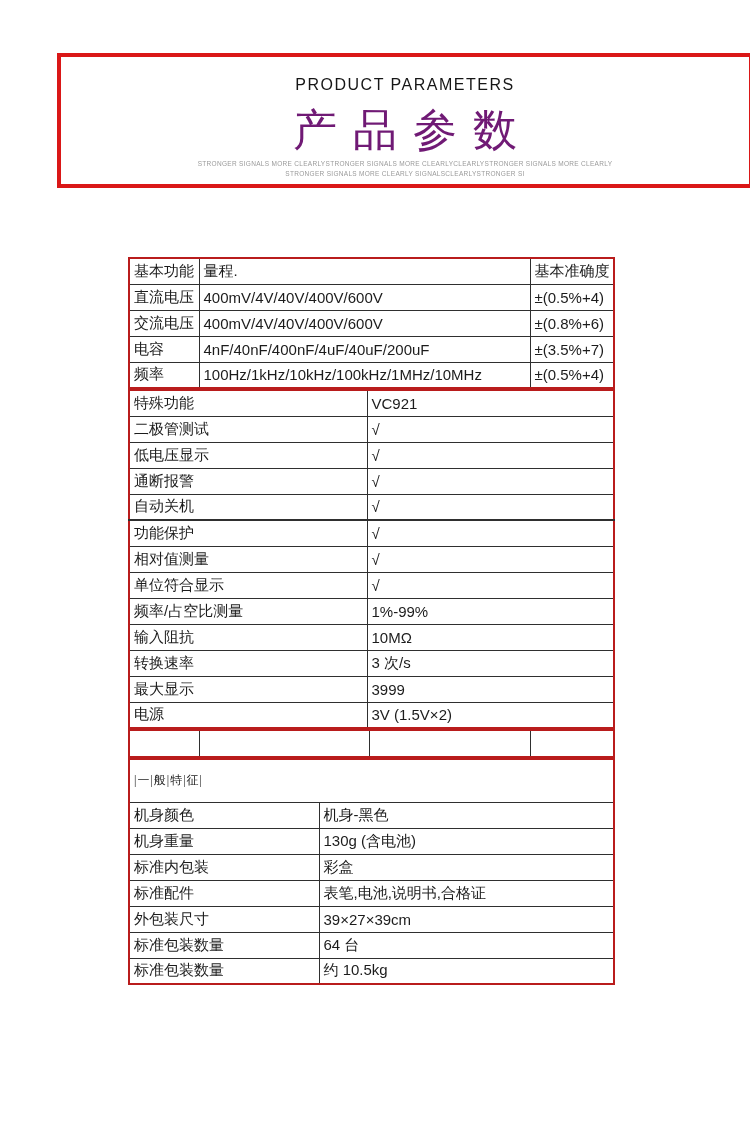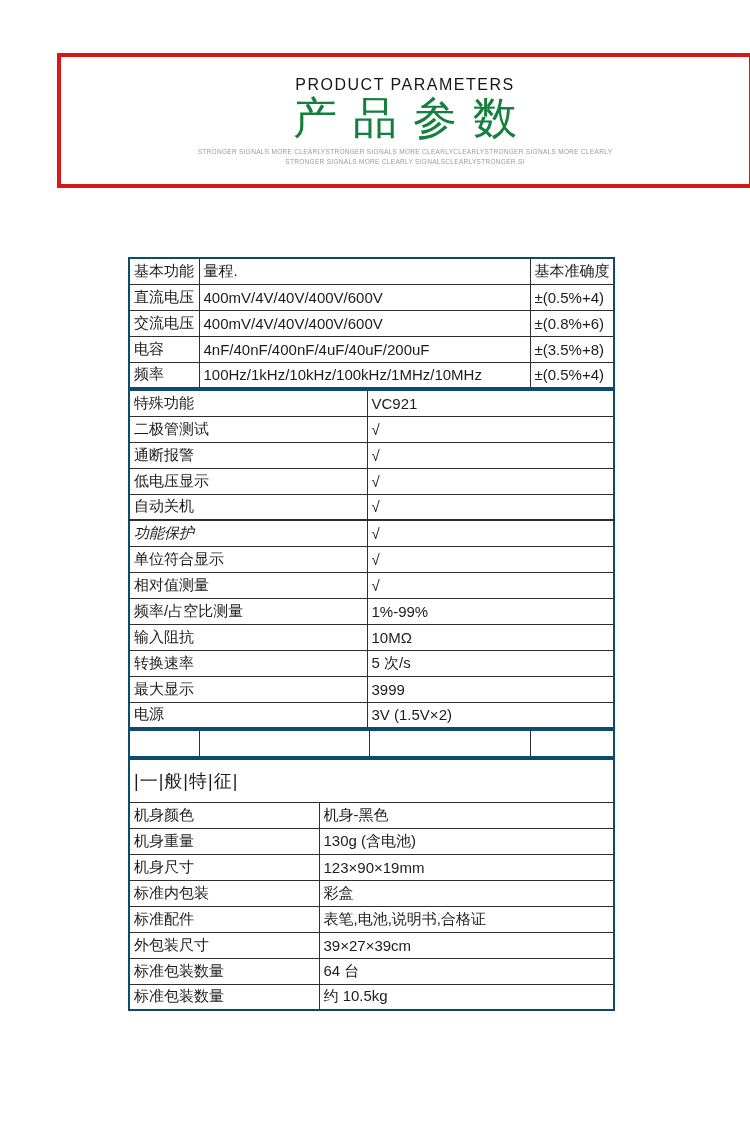--- a/index.html
+++ b/index.html
@@ -12,43 +12,43 @@
 
   
   .banner {
     position:absolute; left:57px; top:53px; width:696px; height:135px;
     border:4px solid #da1717; background:#ffffff; text-align:center;
   }
   .banner-en {
     margin-top:19px; font-size:16px; font-weight:500; letter-spacing:1.5px; color:#161616;
   }
   .banner-cn {
-    margin-top:0; font-size:44px; font-weight:100; color:#15803d;
+    margin-top:12px; font-size:44px; font-weight:100; color:#701a75;
     letter-spacing:16px; text-indent:16px; line-height:1.1;
   }
   .banner-tagline {
     margin-top:5px; font-size:6.5px; line-height:1.45; color:#9a9a9a; letter-spacing:0.3px;
   }
 
   
   .tables { position:absolute; left:128px; top:257px; width:489px; }
   table {
     border-collapse:collapse; table-layout:fixed; width:485px;
     font-size:15px; color:#1c1c1c;
   }
   td, th {
     border:1px solid #2f2f2f; height:26px; padding:1px 4px;
     font-weight:normal; text-align:left; vertical-align:middle;
     overflow:hidden; white-space:nowrap;
   }
-  table.outer { border:2px solid #0c4a6e; }
-  tr.thick-top td { border-top:2px solid #2f2f2f;font-style:italic; }
+  table.outer { border:2px solid #b91c1c; }
+  tr.thick-top td { border-top:2px solid #2f2f2f; }
   .divider-table td { height:27px; }
   .general-title-cell {
-    height:43px; font-size:18px; letter-spacing:1px;
+    height:43px; font-size:12px; letter-spacing:1px;font-family:Liberation Serif, serif;
   }
 </style>
 </head>
 <body>
 
 <div class="banner">
   <div class="banner-en">PRODUCT PARAMETERS</div>
   <div class="banner-cn">产品参数</div>
   <div class="banner-tagline">
     <div>STRONGER SIGNALS MORE CLEARLYSTRONGER SIGNALS MORE CLEARLYCLEARLYSTRONGER SIGNALS MORE CLEARLY</div>
@@ -78,21 +78,21 @@
           <td>±(0.5%+4)</td>
         </tr>
         <tr>
           <td>交流电压</td>
           <td>400mV/4V/40V/400V/600V</td>
           <td>±(0.8%+6)</td>
         </tr>
         <tr>
           <td>电容</td>
           <td>4nF/40nF/400nF/4uF/40uF/200uF</td>
-          <td>±(3.5%+8)</td>
+          <td>±(3.5%+7)</td>
         </tr>
         <tr>
           <td>频率</td>
           <td>100Hz/1kHz/10kHz/100kHz/1MHz/10MHz</td>
           <td>±(0.5%+4)</td>
         </tr>
       </tbody>
   </table>
 
   <table class="outer">
@@ -103,54 +103,54 @@
     <tbody>
         <tr>
           <td>特殊功能</td>
           <td>VC921</td>
         </tr>
         <tr>
           <td>二极管测试</td>
           <td>√</td>
         </tr>
         <tr>
+          <td>低电压显示</td>
+          <td>√</td>
+        </tr>
+        <tr>
           <td>通断报警</td>
-          <td>√</td>
-        </tr>
-        <tr>
-          <td>低电压显示</td>
           <td>√</td>
         </tr>
         <tr>
           <td>自动关机</td>
           <td>√</td>
         </tr>
         <tr class="thick-top">
           <td>功能保护</td>
           <td>√</td>
         </tr>
         <tr>
+          <td>相对值测量</td>
+          <td>√</td>
+        </tr>
+        <tr>
           <td>单位符合显示</td>
-          <td>√</td>
-        </tr>
-        <tr>
-          <td>相对值测量</td>
           <td>√</td>
         </tr>
         <tr>
           <td>频率/占空比测量</td>
           <td>1%-99%</td>
         </tr>
         <tr>
           <td>输入阻抗</td>
           <td>10MΩ</td>
         </tr>
         <tr>
           <td>转换速率</td>
-          <td>5 次/s</td>
+          <td>3 次/s</td>
         </tr>
         <tr>
           <td>最大显示</td>
           <td>3999</td>
         </tr>
         <tr>
           <td>电源</td>
           <td>3V (1.5V×2)</td>
         </tr>
       </tbody>
@@ -186,24 +186,20 @@
     <tbody>
         <tr>
           <td>机身颜色</td>
           <td>机身-黑色</td>
         </tr>
         <tr>
           <td>机身重量</td>
           <td>130g (含电池)</td>
         </tr>
         <tr>
-          <td>机身尺寸</td>
-          <td>123×90×19mm</td>
-        </tr>
-        <tr>
           <td>标准内包装</td>
           <td>彩盒</td>
         </tr>
         <tr>
           <td>标准配件</td>
           <td>表笔,电池,说明书,合格证</td>
         </tr>
         <tr>
           <td>外包装尺寸</td>
           <td>39×27×39cm</td>

